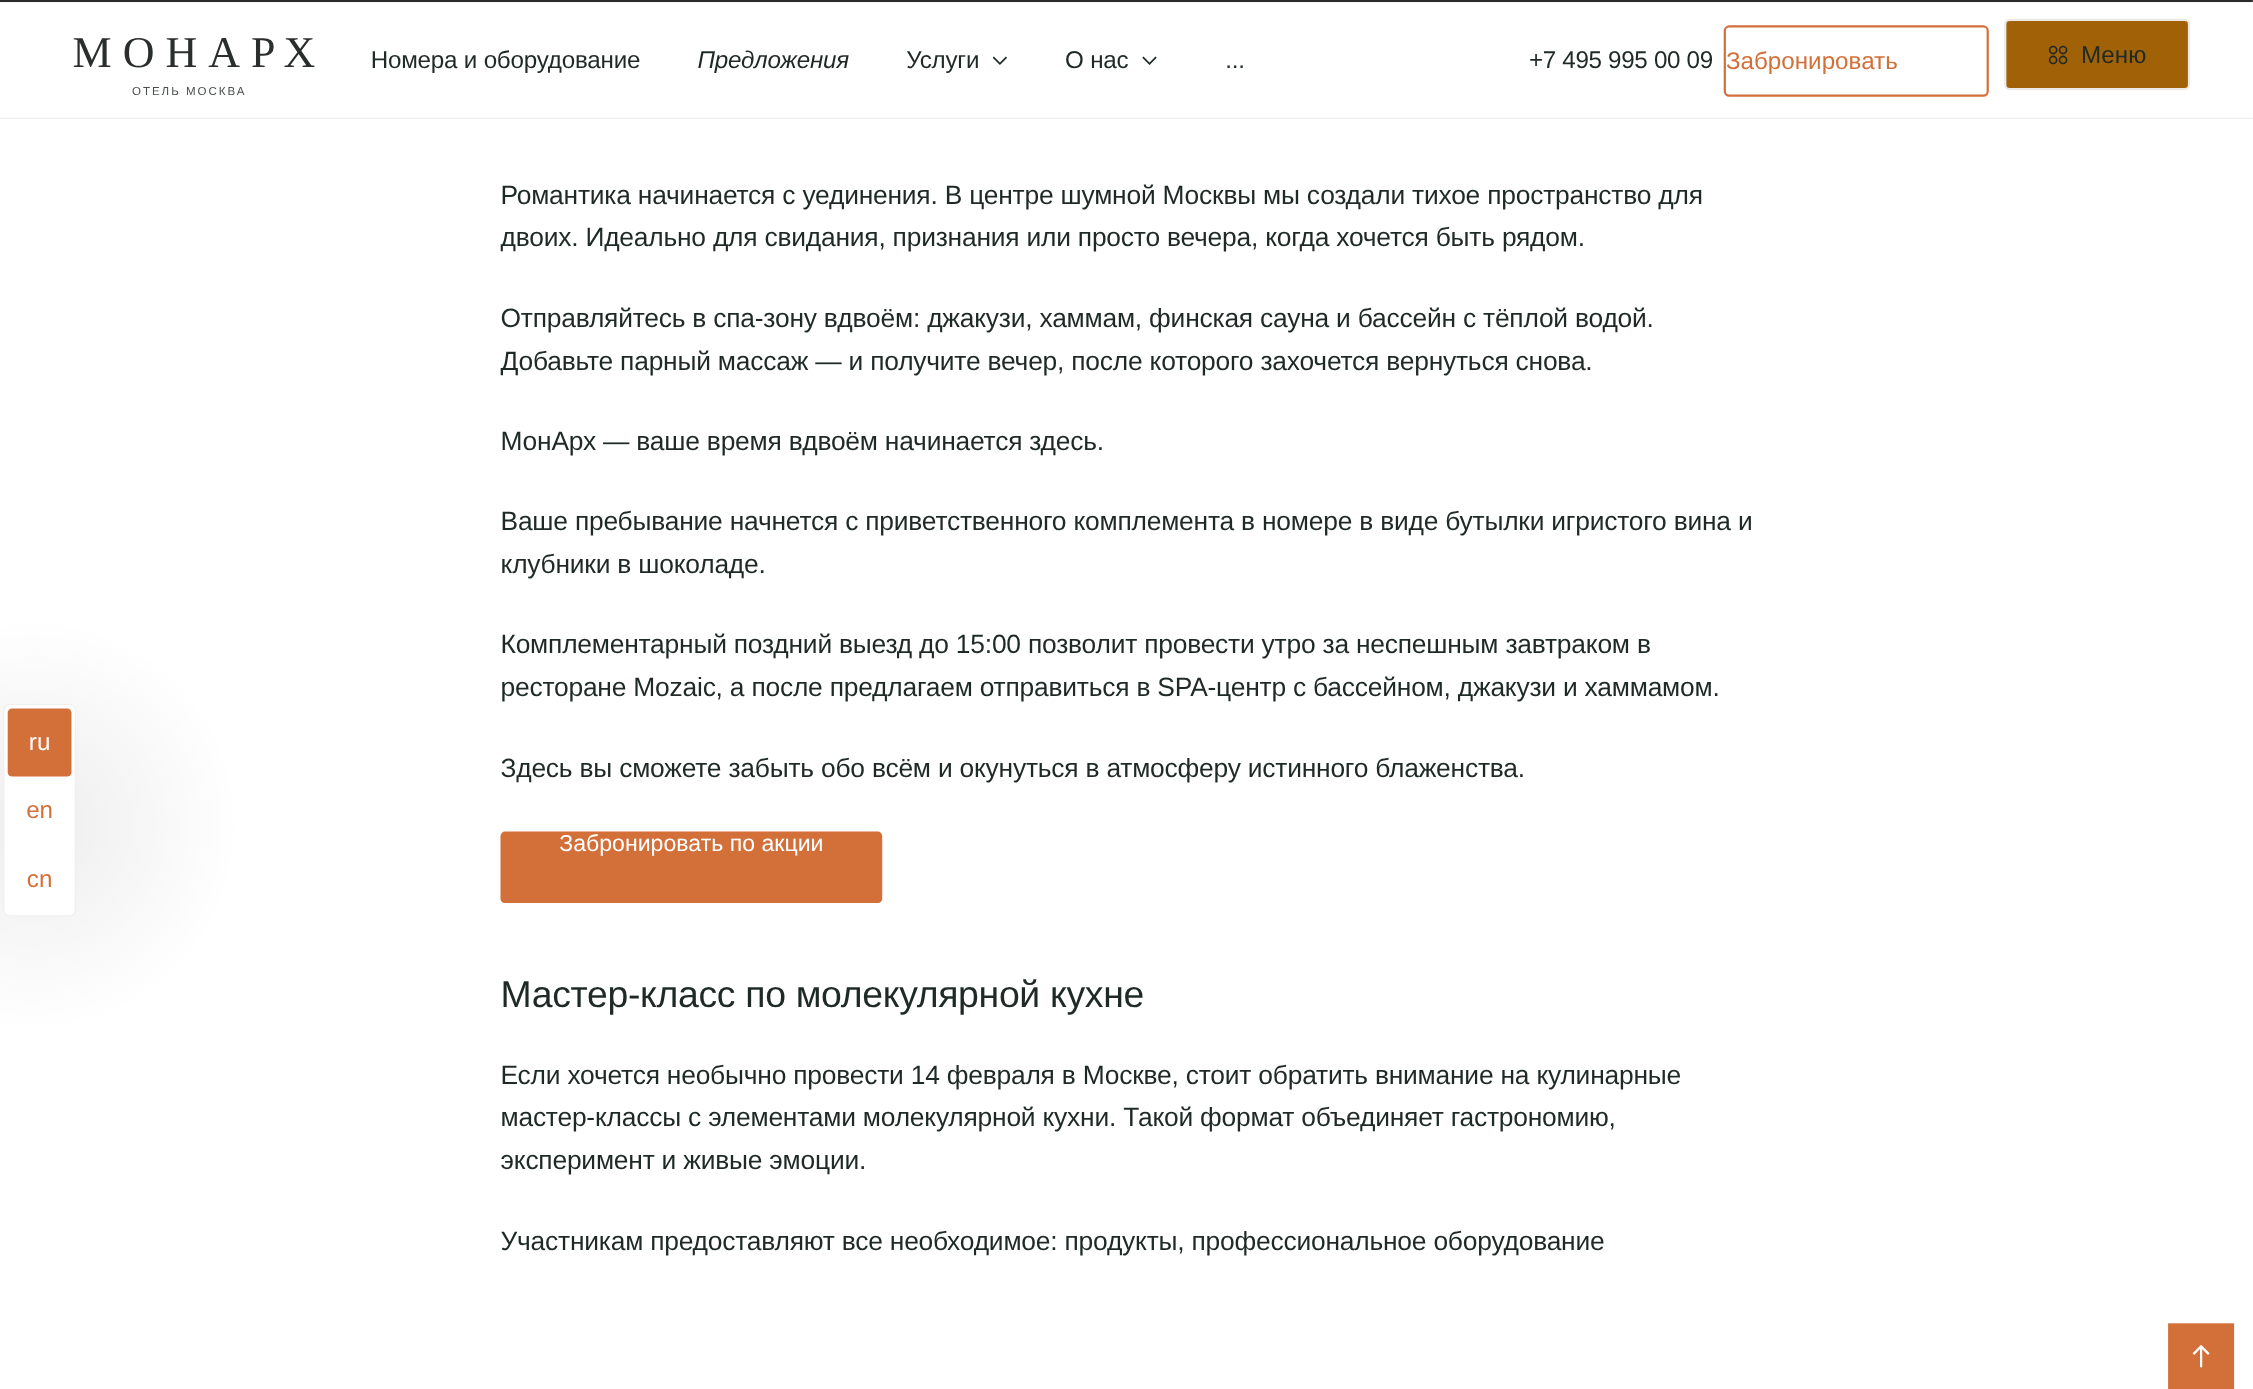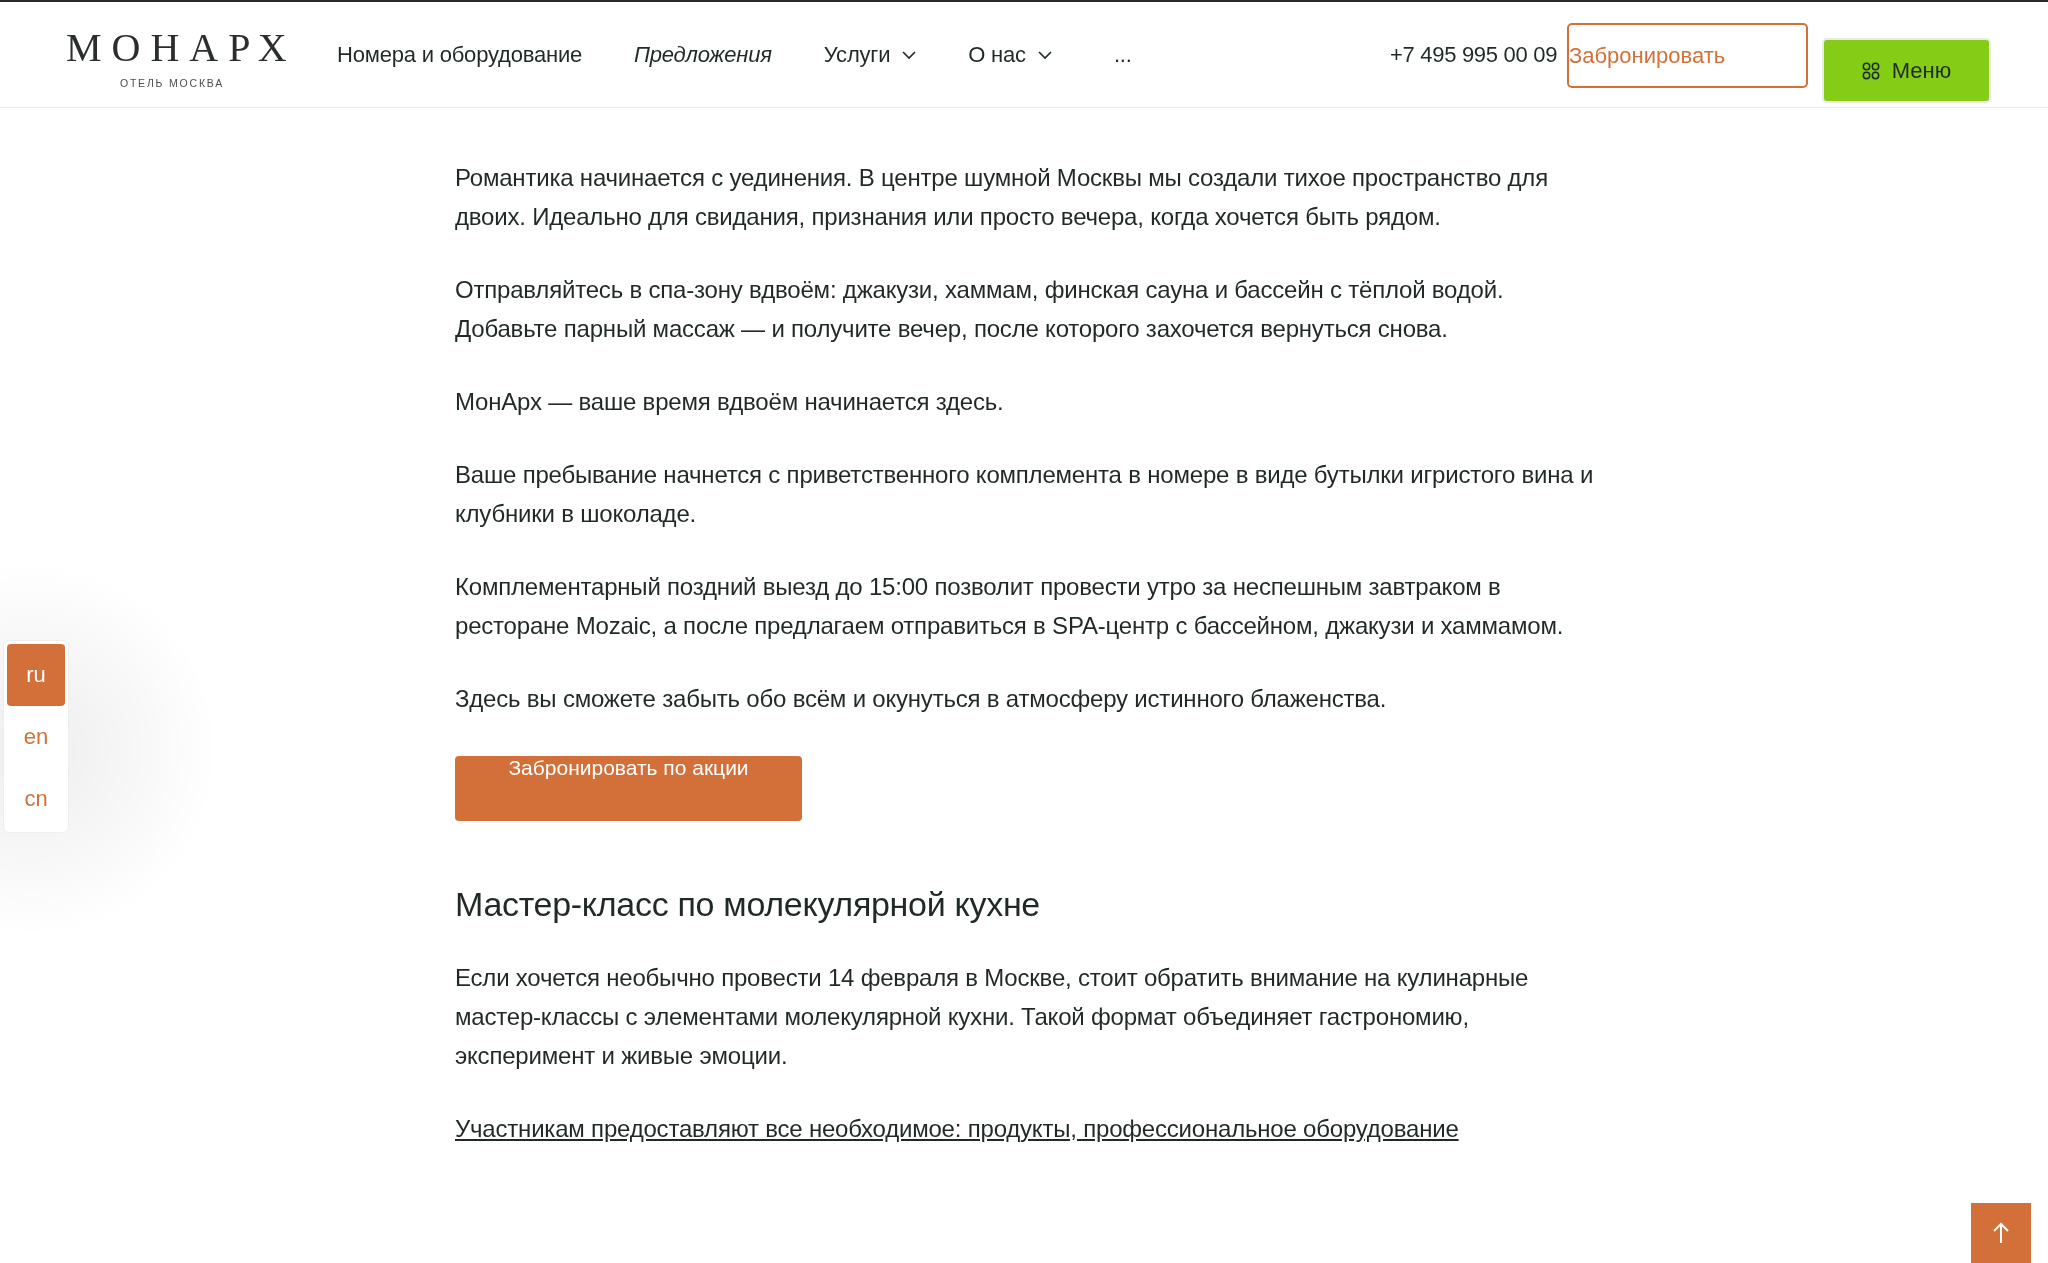--- a/index.html
+++ b/index.html
@@ -36,22 +36,22 @@
     font-size: 22px; color: #1f2a27; letter-spacing: -0.3px;
   }
   .phone .updown { margin-left: 14px; width: 14px; height: 22px; }
   .btn-book {
     position: absolute; left: 1567px; top: 21px; width: 241px; height: 65px;
     border: 2.5px solid #d3703a; border-radius: 5px; background: #fff;
     color: #d3703a; font-size: 22px; display: flex; align-items: center; justify-content: flex-start;
     cursor: pointer;
   }
   .btn-menu {
-    position: absolute; left: 1822px; top: 36px; width: 169px; height: 65px;
-    border: 2.5px solid #ece9e6; border-radius: 5px; background: #84cc16;
+    position: absolute; left: 1822px; top: 15px; width: 169px; height: 65px;
+    border: 2.5px solid #ece9e6; border-radius: 5px; background: #a16207;
     color: #1f2a27; font-size: 22px; display: flex; align-items: center; justify-content: center;
     cursor: pointer;
   }
   .btn-menu .grid { width: 18px; height: 18px; margin-right: 12px; }
 
   main { position: absolute; left: 455px; top: 108px; width: 1150px; }
   .para {
     font-size: 24px; line-height: 39px; color: #1f2a27; letter-spacing: -0.2px;
     margin-bottom: 34px;
   }
@@ -152,21 +152,21 @@
     <p class="para" style="margin-bottom:34px;">Комплементарный поздний выезд до 15:00 позволит провести утро за неспешным завтраком в ресторане Mozaic, а после предлагаем отправиться в SPA-центр с бассейном, джакузи и хаммамом.</p>
     <p class="para" style="margin-bottom:38px;">Здесь вы сможете забыть обо всём и окунуться в атмосферу истинного блаженства.</p>
 
     <div class="cta">
       <span>Забронировать по акции</span>
     </div>
 
     <h2 style="margin-top:64px; margin-bottom:34px;">Мастер-класс по молекулярной кухне</h2>
 
     <p class="para" style="margin-bottom:34px;">Если хочется необычно провести 14 февраля в Москве, стоит обратить внимание на кулинарные мастер-классы с элементами молекулярной кухни. Такой формат объединяет гастрономию, эксперимент и живые эмоции.</p>
-    <p class="para" style="white-space:nowrap;text-decoration:underline;">Участникам предоставляют все необходимое: продукты, профессиональное оборудование</p>
+    <p class="para" style="white-space:nowrap;">Участникам предоставляют все необходимое: продукты, профессиональное оборудование</p>
   </div>
 </main>
 
 <div class="lang-shadow"></div>
 <div class="lang">
   <div class="lang-item active">
     <span>ru</span>
   </div>
   <div class="lang-item">
     <span>en</span>

